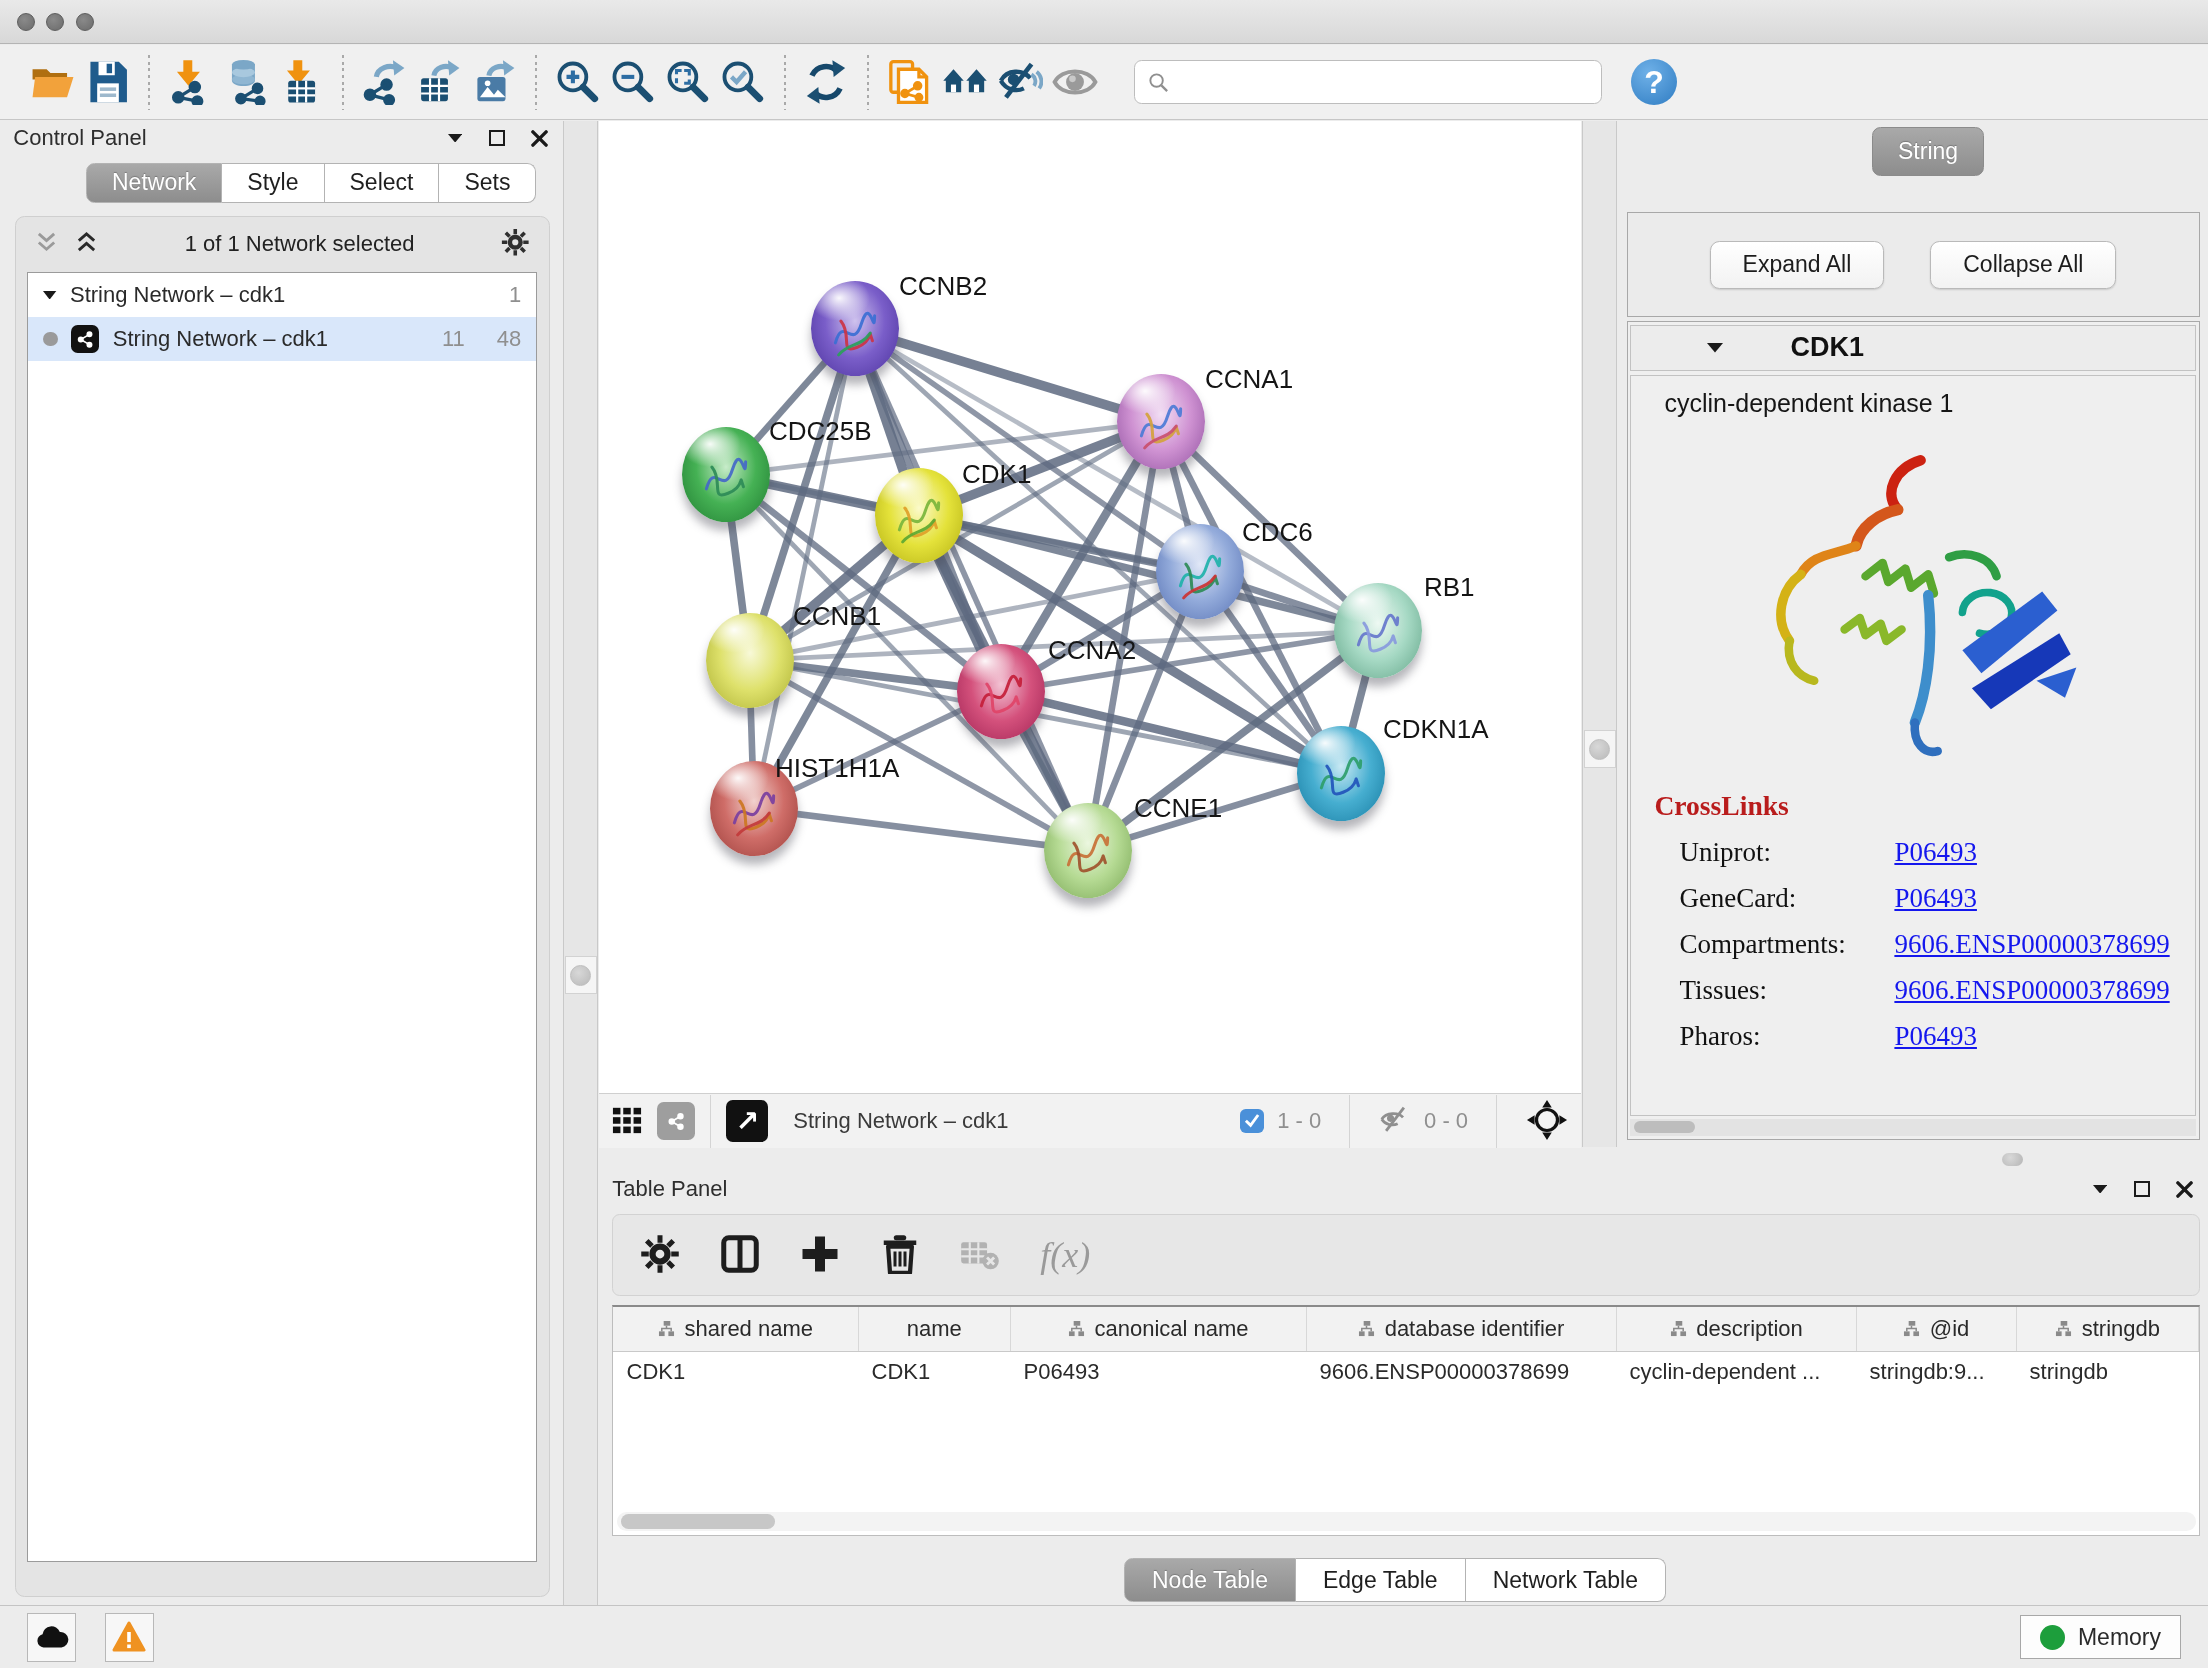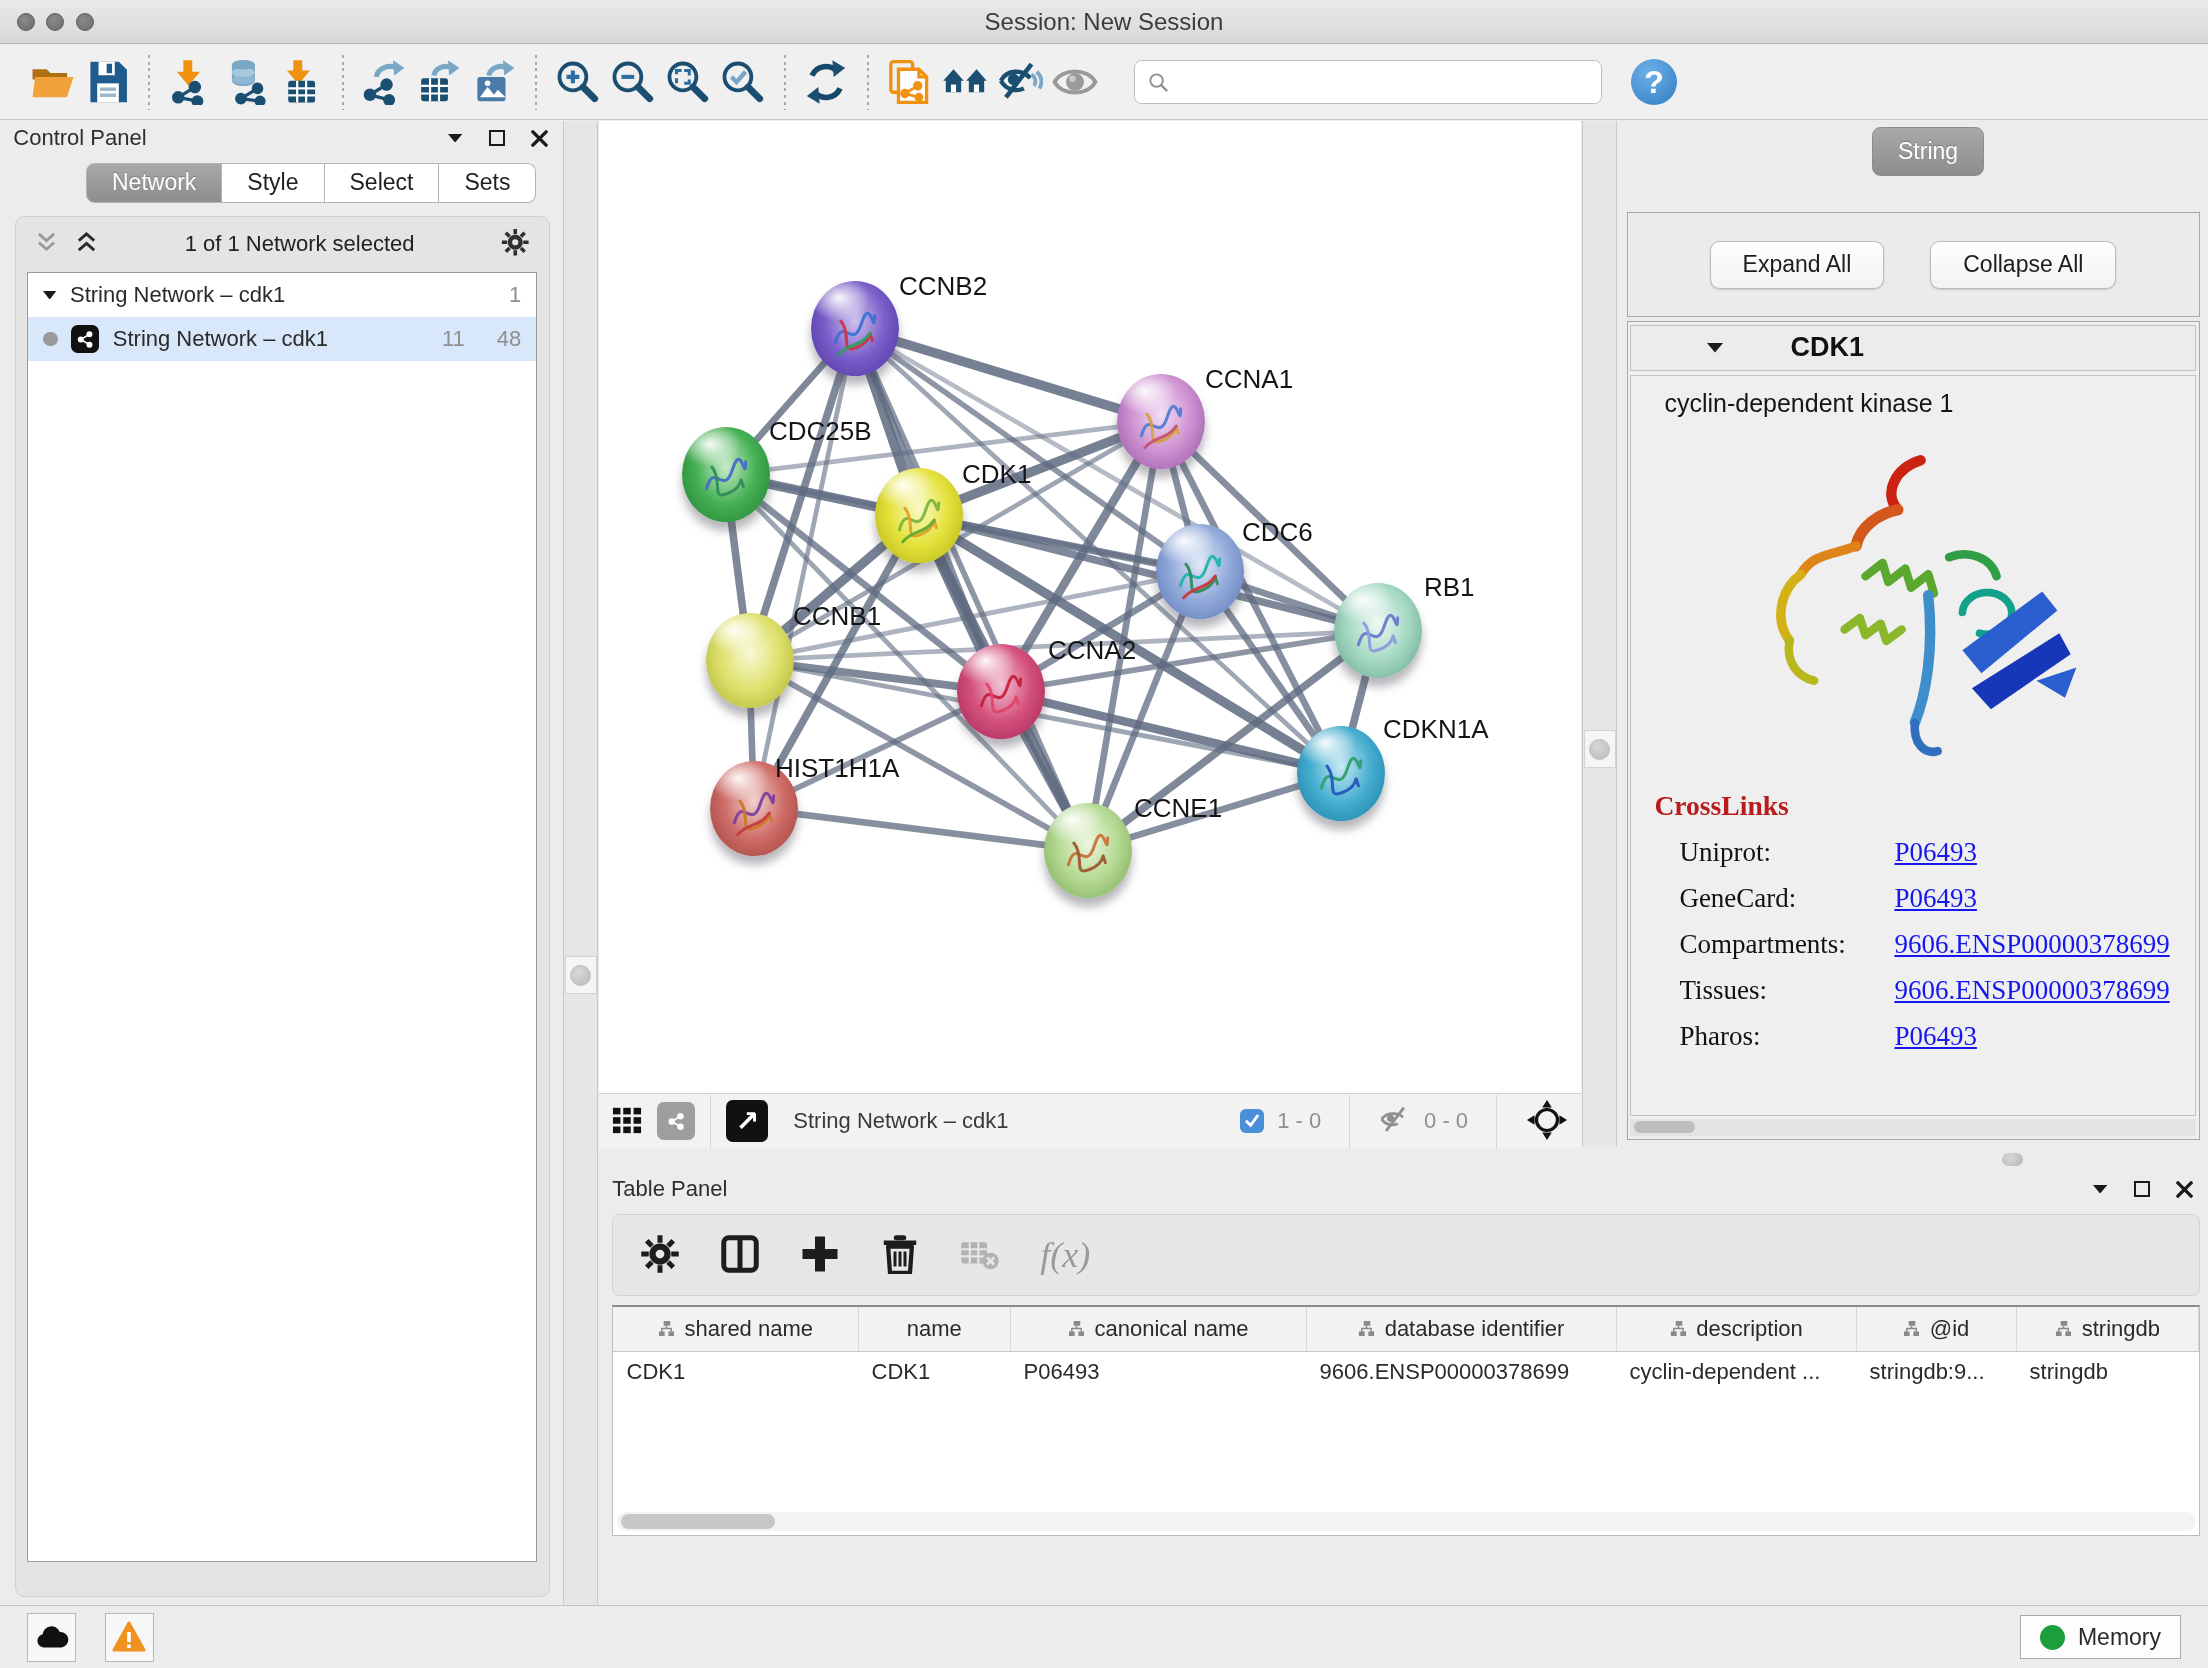--- a/index.html
+++ b/index.html
@@ -147,21 +147,20 @@
 <body>
 
 <div class="window">
 
   <div class="titlebar">
     <div class="traffic">
       <span></span>
       <span></span>
       <span></span>
     </div>
-    <div class="win-title">Session: New Session</div>
   </div>
 
   <div class="toolbar">
     <div class="tbtn">
         <svg viewBox="0 0 36 34">
           <path d="M2 7h11l3 3h13v5H2z" fill="#b06f10"></path>
           <path d="M4 13h30l-5 16H2z" fill="#f2a23b"></path>
         </svg>
       </div>
     <div class="tbtn">
@@ -818,20 +817,25 @@
             <td>cyclin-dependent ...</td>
             <td>stringdb:9...</td>
             <td>stringdb</td>
           </tr>
         </tbody>
       </table>
       <div class="tbl-hscroll">
           <i></i>
         </div>
     </div>
+    <div class="tp-tabs">
+      <span class="seg sel">Node Table</span>
+      <span class="seg">Edge Table</span>
+      <span class="seg">Network Table</span>
+    </div>
   </div>
 
   <div class="statusbar">
     <span class="sb-box">
         <svg viewBox="0 0 36 30">
           <path d="M9 26a7 7 0 0 1-1-13.8 9.5 9.5 0 0 1 18.3-2.4A6.3 6.3 0 0 1 28 26z" fill="#111"></path>
         </svg>
       </span>
     <span class="sb-box">
         <svg viewBox="0 0 34 32">

